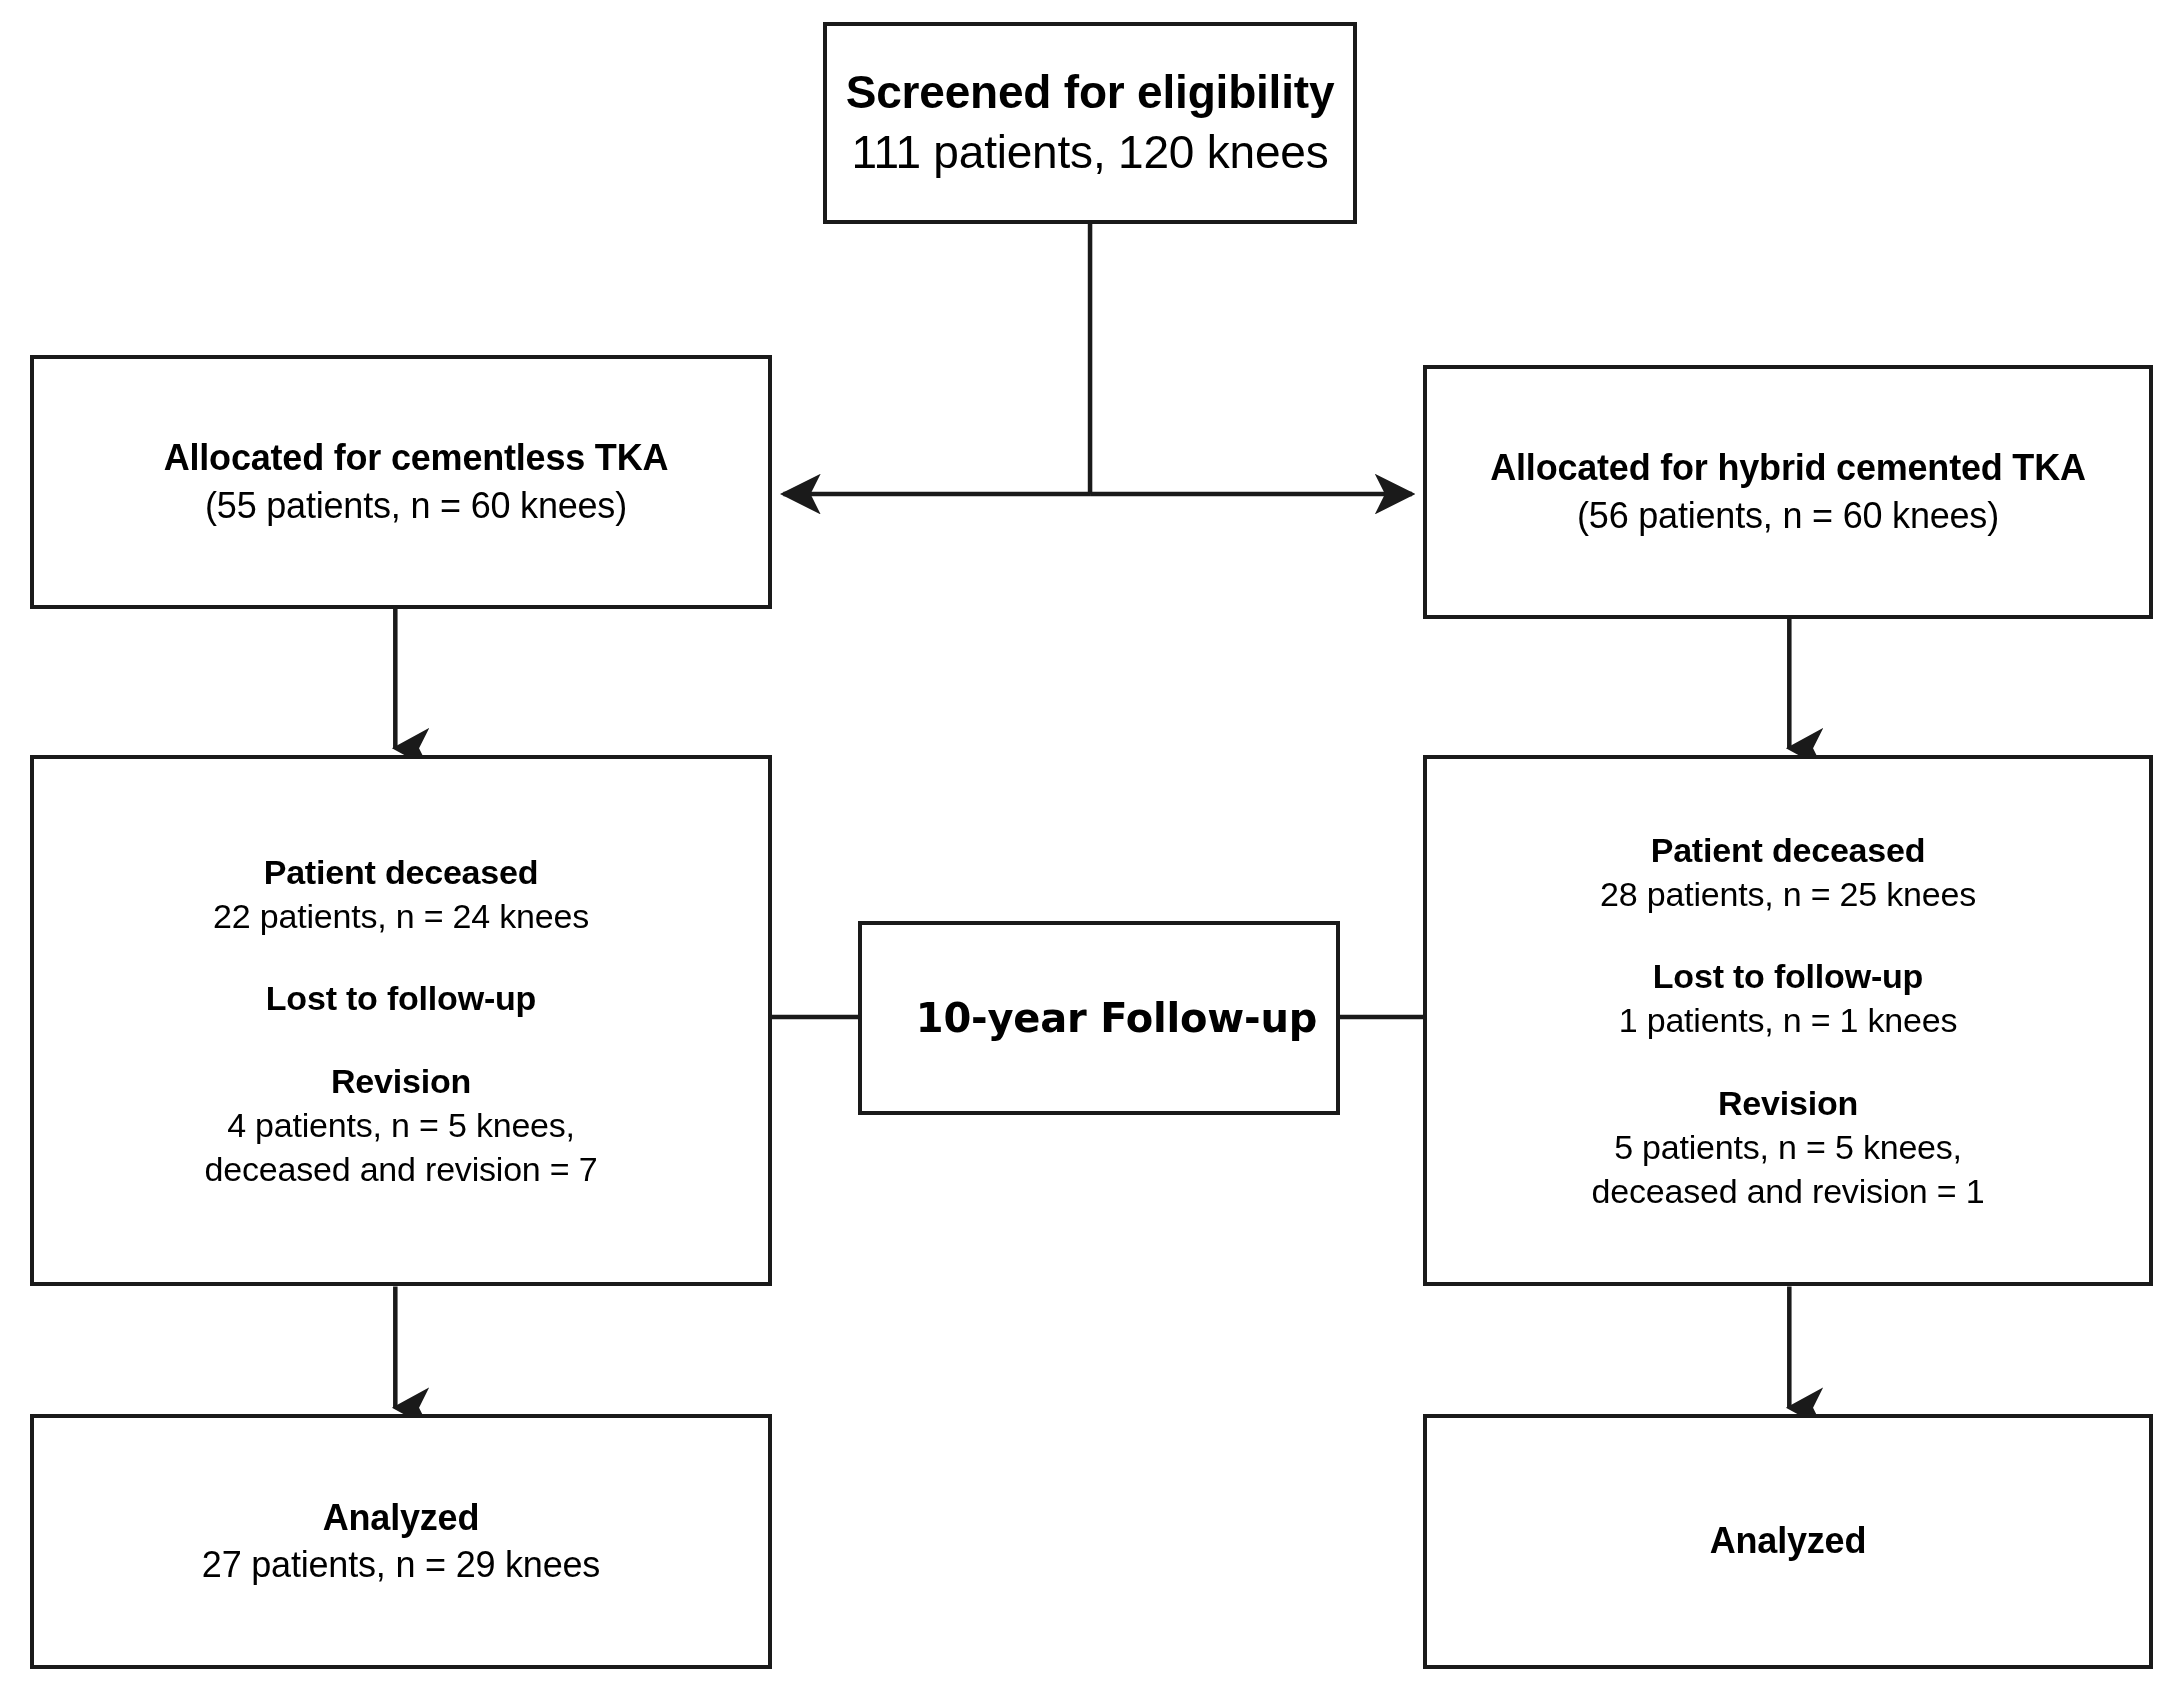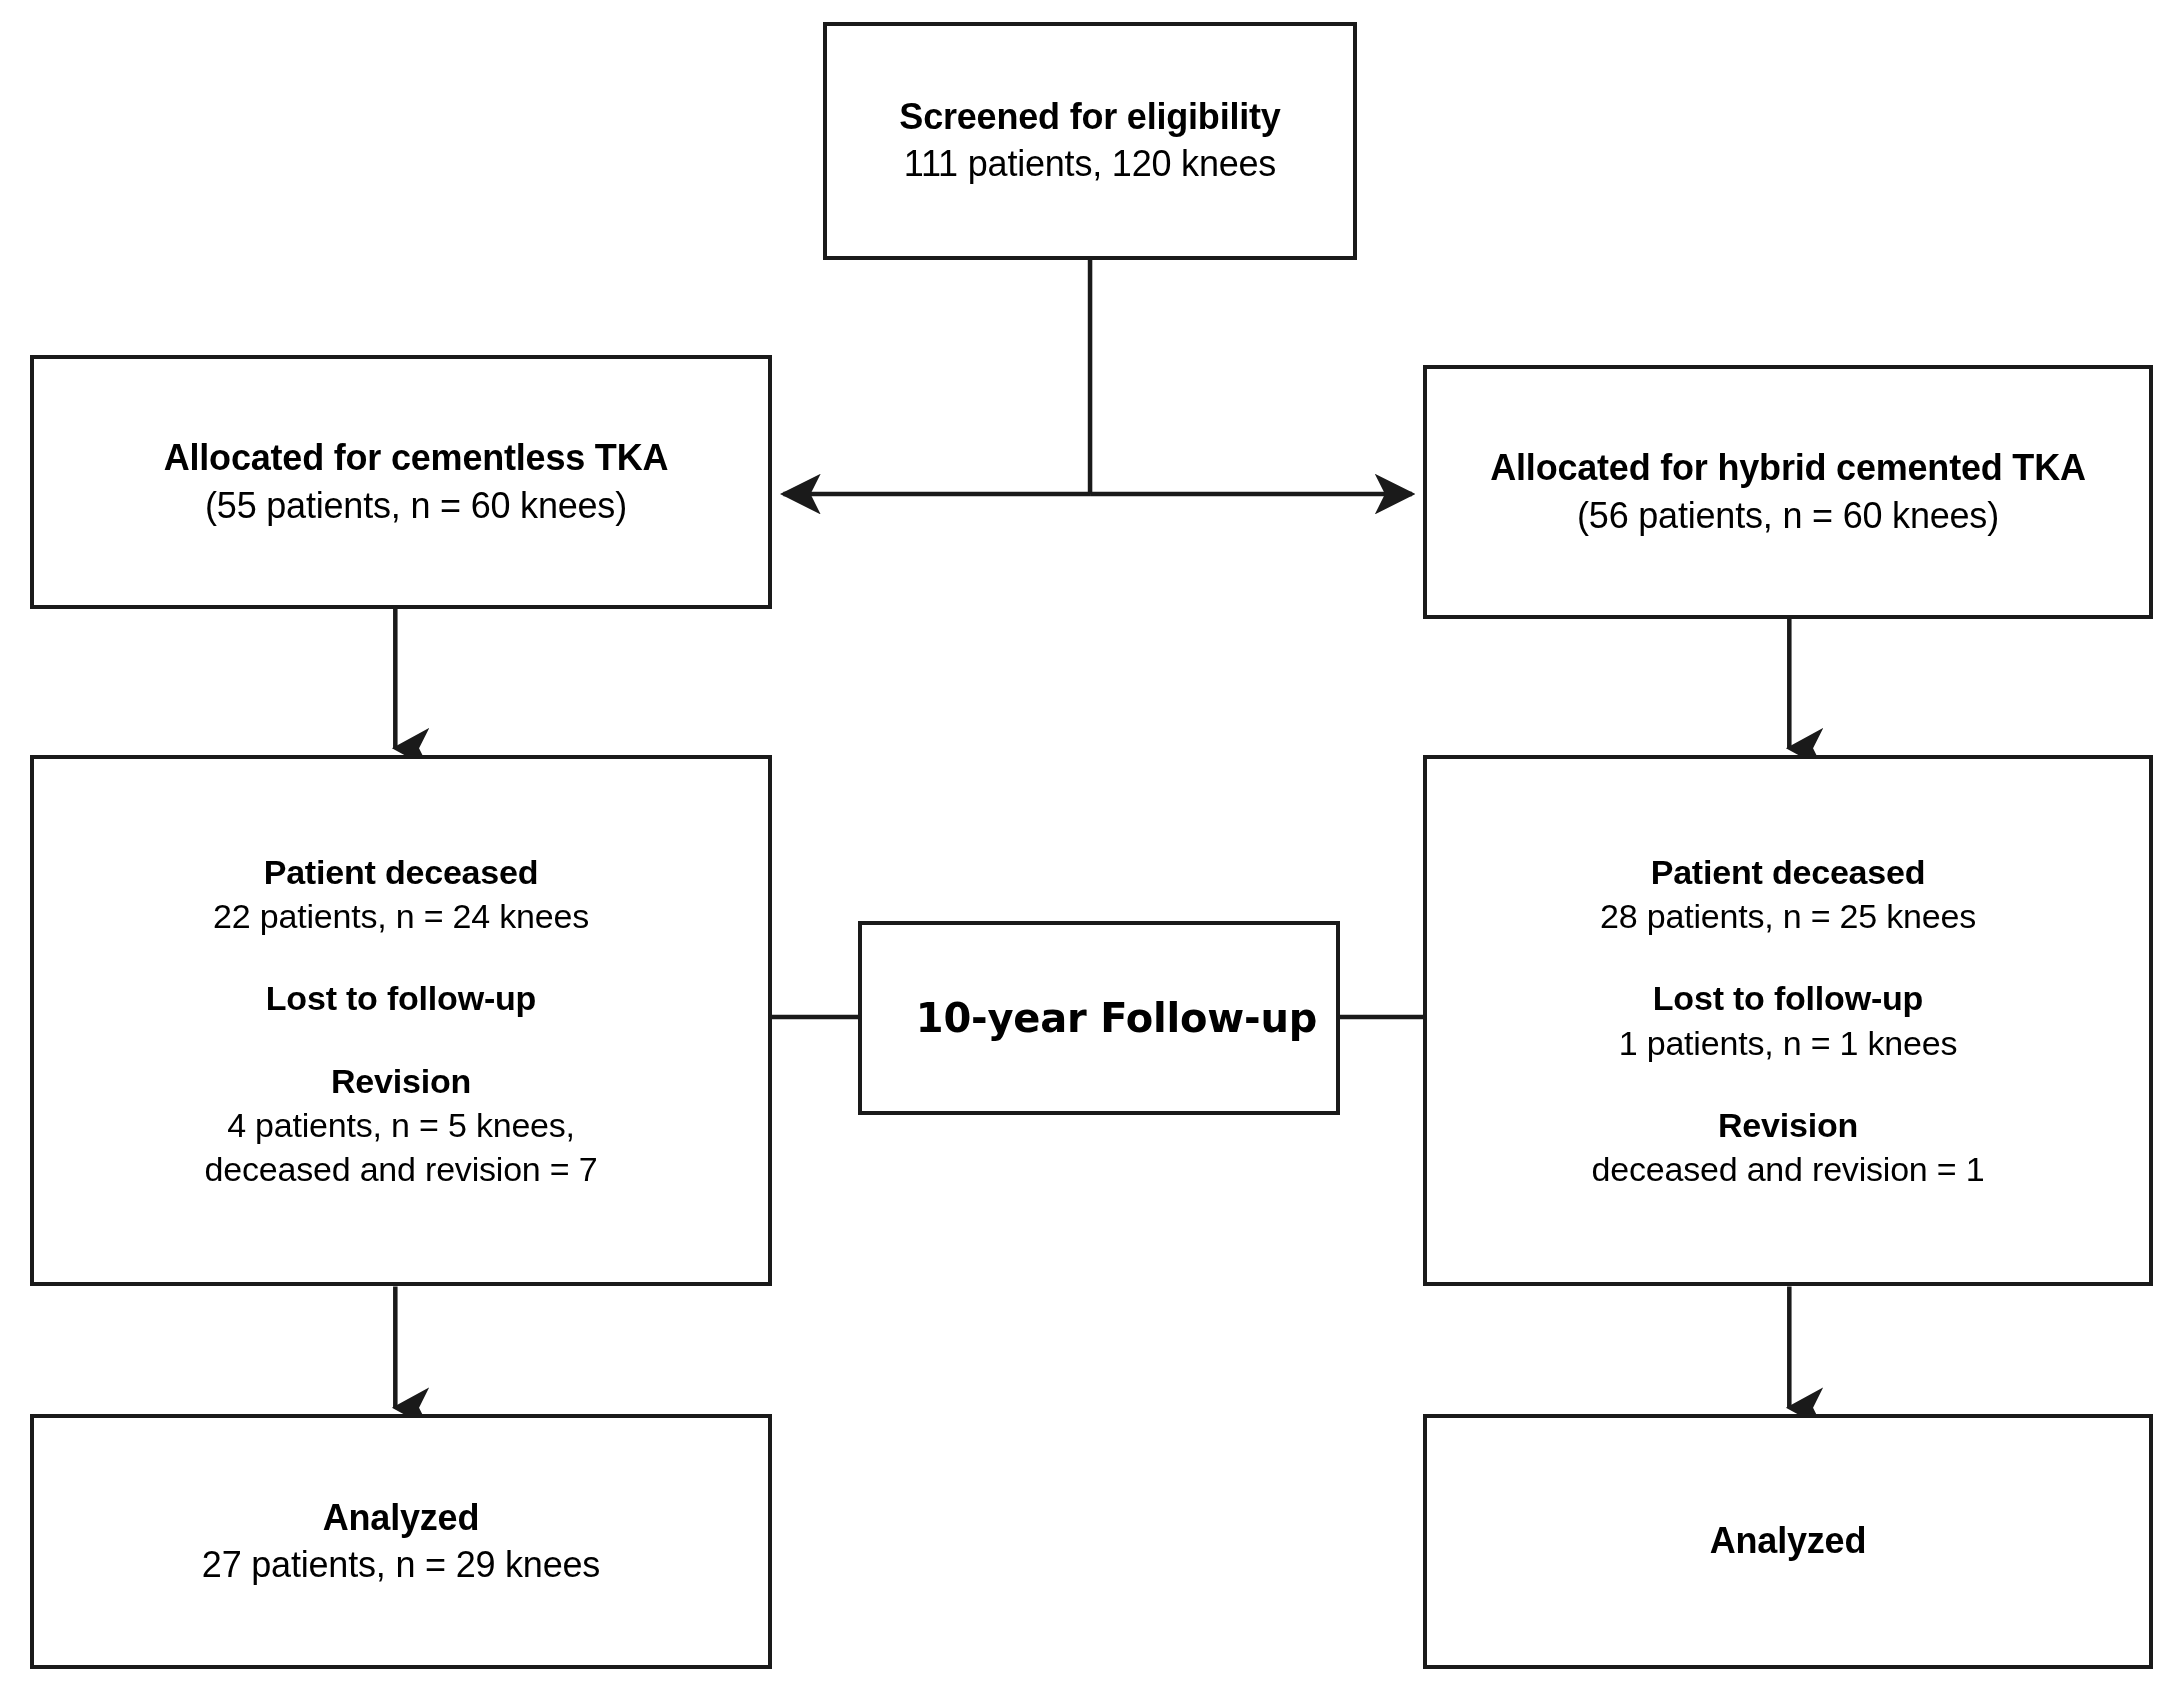--- a/index.html
+++ b/index.html
@@ -44,22 +44,22 @@
     font-weight: bold;
     letter-spacing: -0.2px;
   }
   .node .sub {
     font-weight: normal;
     letter-spacing: -0.2px;
   }
 
   
   #node-screened {
-    left: 823px;  top: 22px;   width: 534px;  height: 238px;
-    font-size: 36px;
+    left: 823px;  top: 22px;   width: 534px;  height: 202px;
+    font-size: 46px;
     line-height: 1.30;
   }
   #node-alloc-left {
     left: 30px;   top: 355px;  width: 742px;  height: 254px;
     font-size: 36px;
     line-height: 1.32;
     padding-left: 30px;
   }
   #node-alloc-right {
     left: 1423px; top: 345px;  width: 730px;  height: 254px;
@@ -174,20 +174,21 @@
     <div class="grp fu-block">
       <div class="ttl">Patient deceased</div>
       <div class="sub">28 patients, n = 25 knees</div>
     </div>
     <div class="grp fu-block">
       <div class="ttl">Lost to follow-up</div>
       <div class="sub">1 patients, n = 1 knees</div>
     </div>
     <div class="grp fu-block">
       <div class="ttl">Revision</div>
+      <div class="sub">5 patients, n = 5 knees,</div>
       <div class="sub">deceased and revision = 1</div>
     </div>
   </div>
 
   <div class="node" id="node-followup-center">
     <div class="ttl">10-year Follow-up</div>
   </div>
 
   <div class="node" id="node-analyzed-left">
     <div class="grp">

